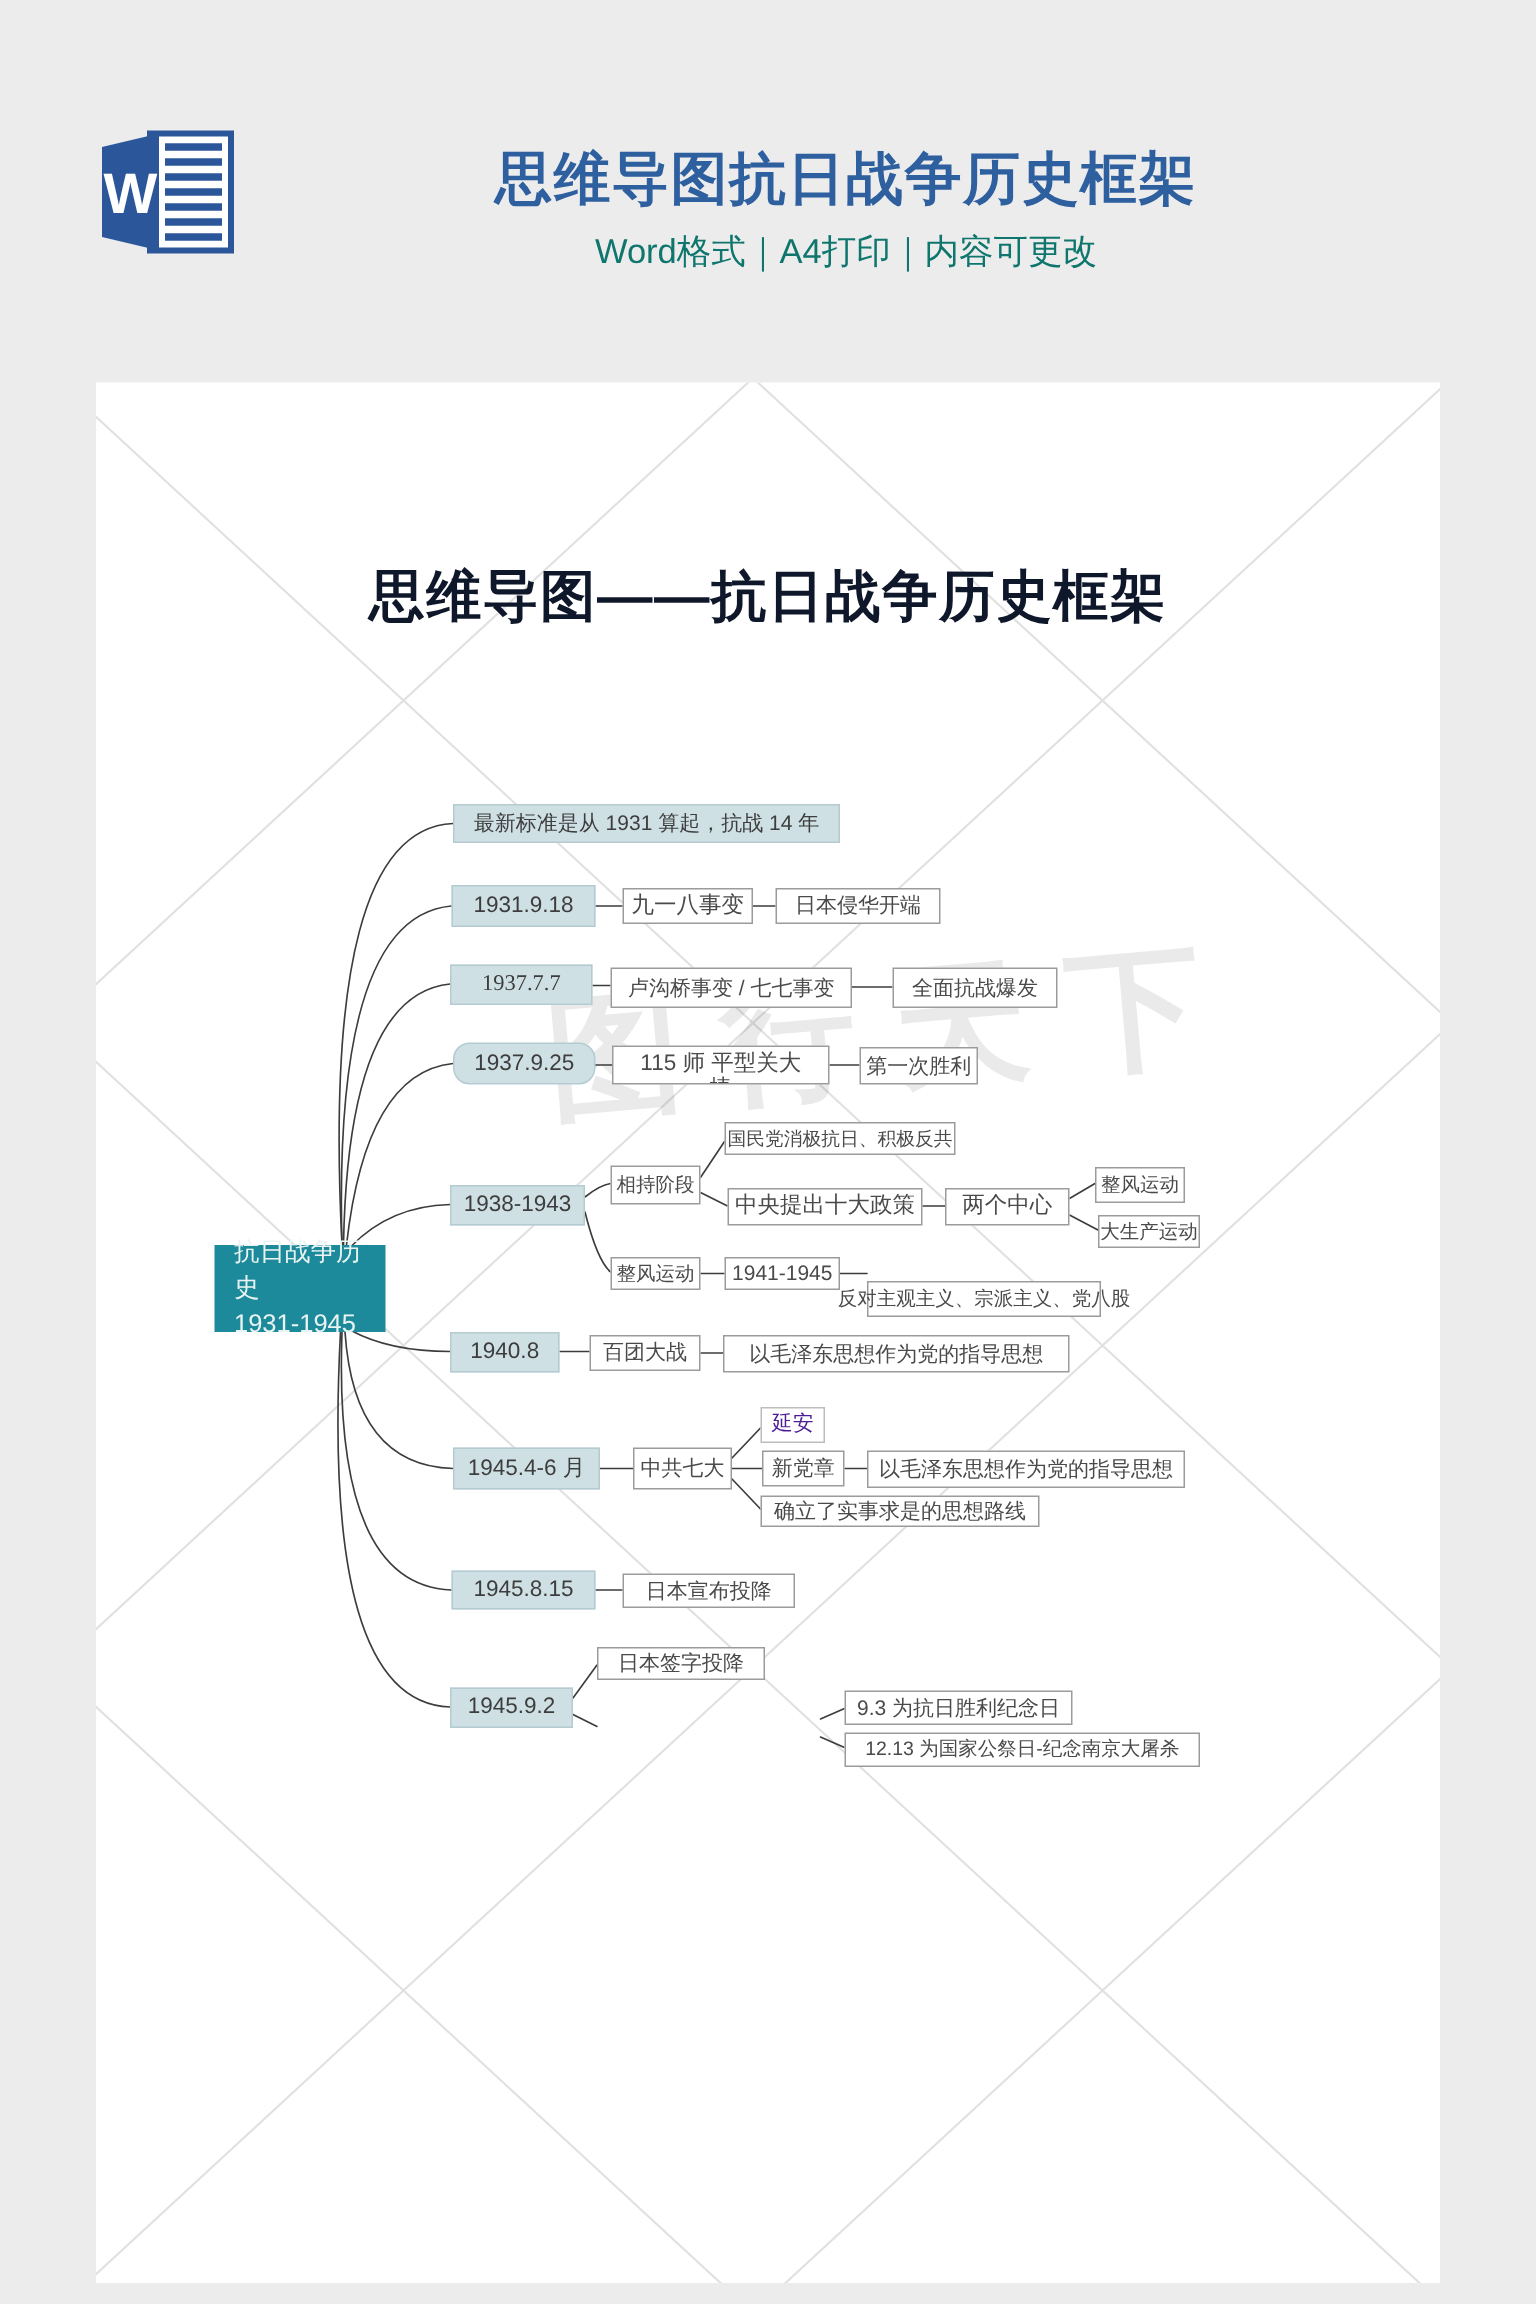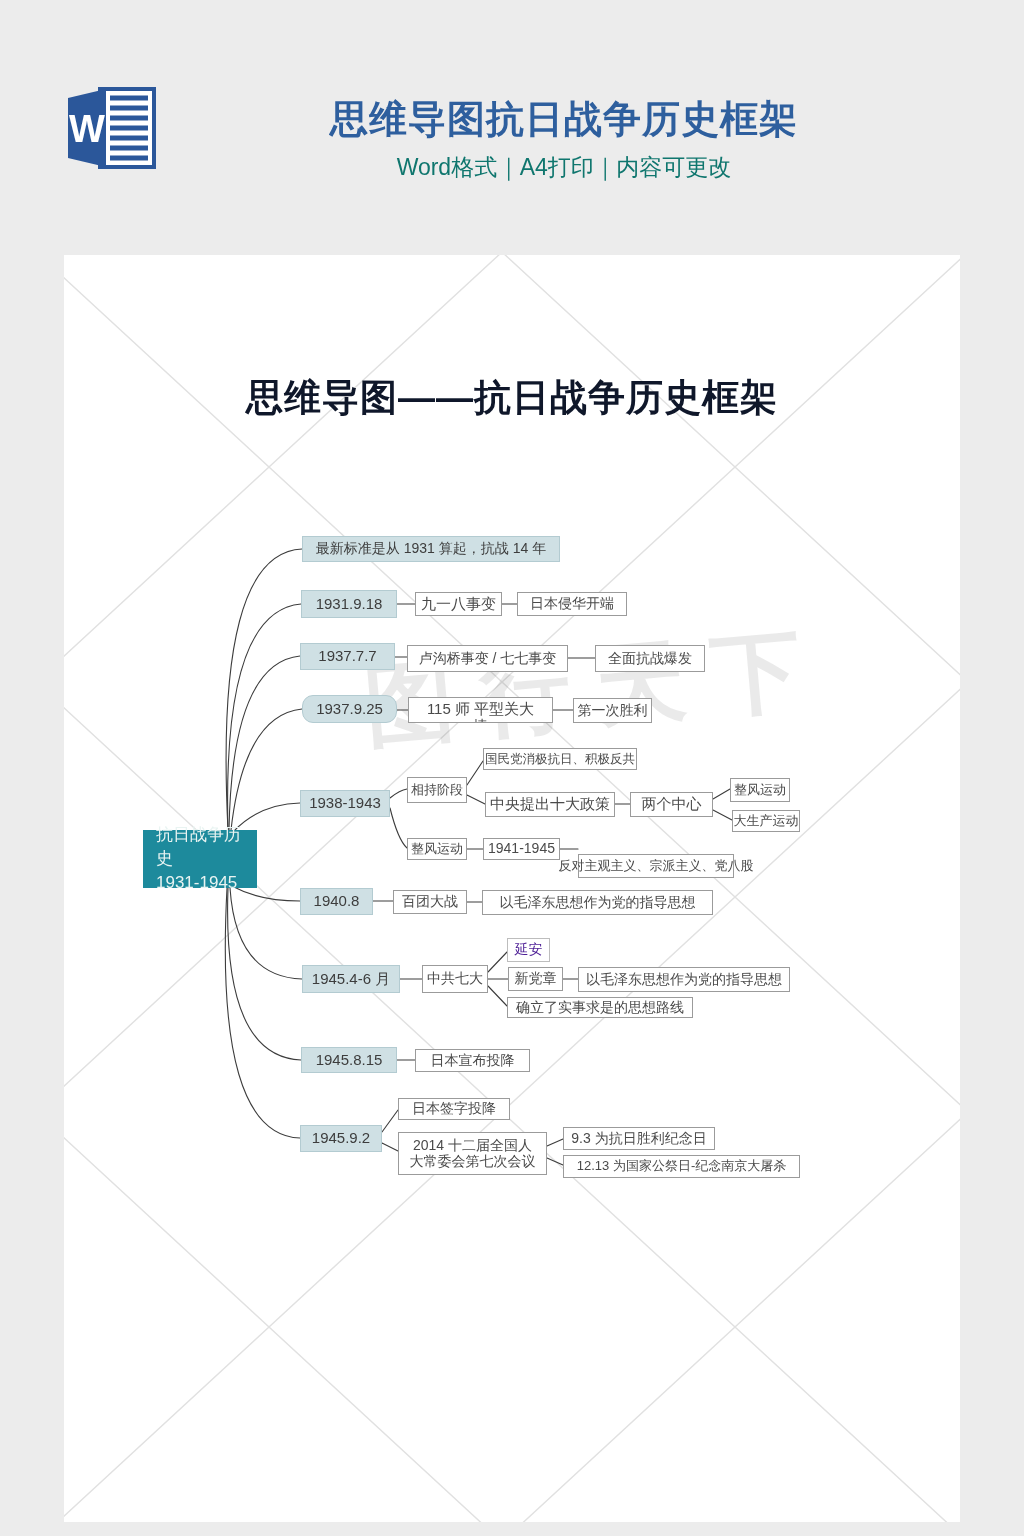--- a/index.html
+++ b/index.html
@@ -128,21 +128,21 @@
 
   <div class="nd central" style="left:79px;top:575px;width:114px;height:58px;">抗日战争历史
 1931-1945</div>
 
   <div class="nd l1 f14" style="left:238px;top:281px;width:258px;height:26px;">最新标准是从 1931 算起，抗战 14 年</div>
 
   <div class="nd l1" style="left:237px;top:335px;width:96px;height:28px;">1931.9.18</div>
   <div class="nd" style="left:351px;top:337px;width:87px;height:24px;">九一八事变</div>
   <div class="nd f14" style="left:453px;top:337px;width:110px;height:24px;">日本侵华开端</div>
 
-  <div class="nd l1" style="left:236px;top:388px;width:95px;height:27px;">1937.7.7</div>
+  <div class="nd l1" style="left:236px;top:388px;width:95px;height:27px;font-family:Liberation Serif, serif;">1937.7.7</div>
   <div class="nd f14" style="left:343px;top:390px;width:161px;height:27px;">卢沟桥事变 / 七七事变</div>
   <div class="nd f14" style="left:531px;top:390px;width:110px;height:27px;">全面抗战爆发</div>
 
   <div class="nd l1" style="left:238px;top:440px;width:95px;height:28px;border-radius:11px;">1937.9.25</div>
   <div class="nd wrap" style="left:344px;top:442px;width:145px;height:26px;">115 师 平型关大捷</div>
   <div class="nd f14" style="left:509px;top:443px;width:79px;height:25px;">第一次胜利</div>
 
   <div class="nd l1" style="left:236px;top:535px;width:90px;height:27px;">1938-1943</div>
   <div class="nd f13" style="left:343px;top:522px;width:60px;height:26px;">相持阶段</div>
   <div class="nd f12" style="left:419px;top:493px;width:154px;height:22px;">国民党消极抗日、积极反共</div>
@@ -163,18 +163,16 @@
   <div class="nd ybox f14" style="left:443px;top:683px;width:43px;height:24px;">延安</div>
   <div class="nd f14" style="left:444px;top:712px;width:55px;height:24px;">新党章</div>
   <div class="nd f14" style="left:514px;top:712px;width:212px;height:25px;">以毛泽东思想作为党的指导思想</div>
   <div class="nd f14" style="left:443px;top:742px;width:186px;height:21px;">确立了实事求是的思想路线</div>
 
   <div class="nd l1" style="left:237px;top:792px;width:96px;height:26px;">1945.8.15</div>
   <div class="nd f14" style="left:351px;top:794px;width:115px;height:23px;">日本宣布投降</div>
 
   <div class="nd l1" style="left:236px;top:870px;width:82px;height:27px;">1945.9.2</div>
   <div class="nd f14" style="left:334px;top:843px;width:112px;height:22px;">日本签字投降</div>
-  <div class="nd f14 pre" style="left:334px;top:877px;width:149px;height:43px;">2014 十二届全国人
-大常委会第七次会议</div>
   <div class="nd f14" style="left:499px;top:872px;width:152px;height:23px;">9.3 为抗日胜利纪念日</div>
   <div class="nd f13" style="left:499px;top:900px;width:237px;height:23px;">12.13 为国家公祭日-纪念南京大屠杀</div>
 
 </div>
 
 </body></html>

